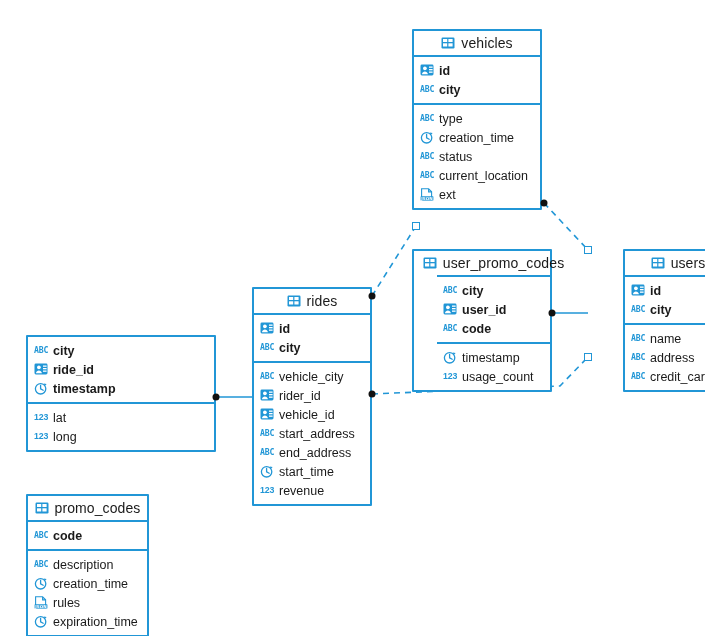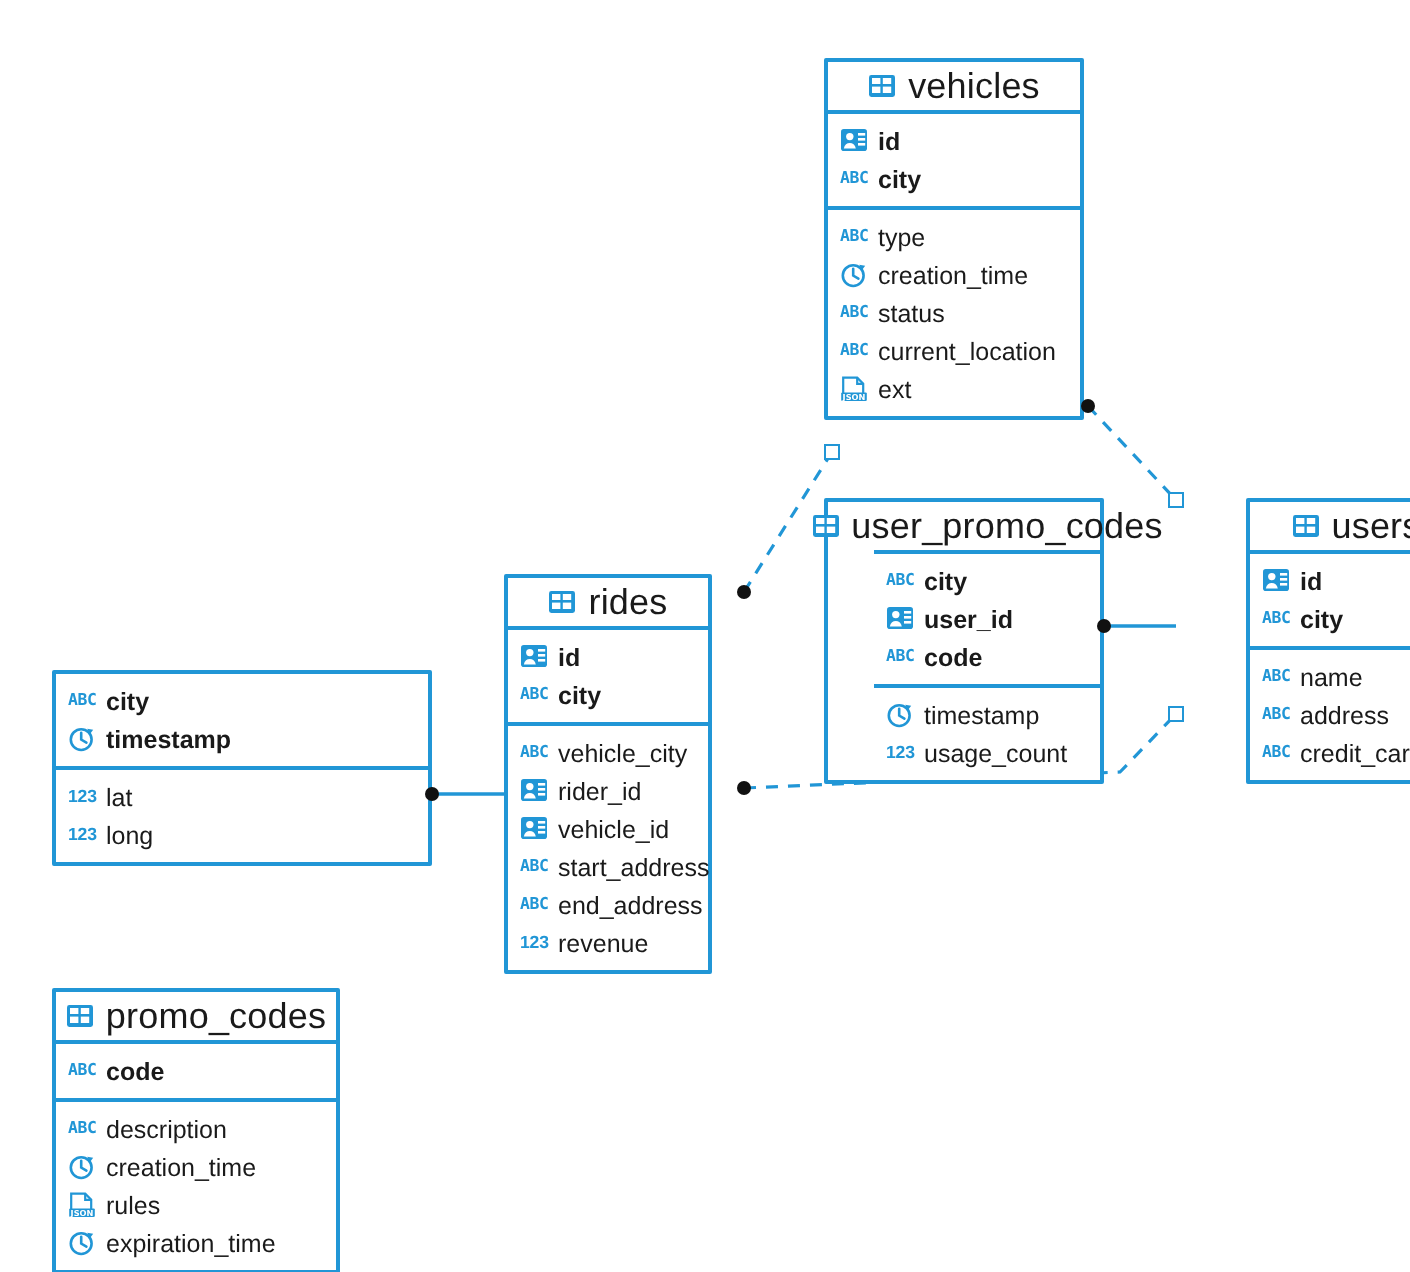--- a/index.html
+++ b/index.html
@@ -47,21 +47,21 @@
     display: flex;
     align-items: center;
     justify-content: center;
     gap: 6px;
     border-bottom: 2px solid #2196d6;
     padding: 0 6px;
     background: #ffffff;
   }
 
   .entity-title {
-    font-size: 18px;
+    font-size: 14px;
     color: #1a1a1a;
     letter-spacing: 0.1px;
     white-space: nowrap;
   }
 
   .field-group {
     box-sizing: border-box;
     padding: 4px 0 4px 0;
   }
 
@@ -336,21 +336,21 @@
         <div class="field">
           <span class="ico">
             <svg width="15" height="11" viewBox="0 0 15 11">
               <text x="0" y="8.6" font-family="DejaVu Sans Mono, monospace" font-size="8.2" font-weight="bold" fill="#2196d6" letter-spacing="-0.2">ABC</text>
             </svg>
           </span>
           <span class="field-label">credit_card</span>
         </div>
       </div>
     </div>
-    <div class="entity" style="left: 252px; top: 287px; width: 104px;">
+    <div class="entity" style="left: 252px; top: 287px; width: 120px;">
       <div class="entity-header">
         <span class="ico">
           <svg width="14" height="12" viewBox="0 0 14 12">
             <rect x="0.5" y="0.5" width="13" height="11" rx="1.2" fill="#2196d6"></rect>
             <rect x="2" y="2" width="4.2" height="3" fill="#ffffff"></rect>
             <rect x="7.4" y="2" width="4.2" height="3" fill="#ffffff"></rect>
             <rect x="2" y="6.3" width="4.2" height="3.2" fill="#ffffff"></rect>
             <rect x="7.4" y="6.3" width="4.2" height="3.2" fill="#ffffff"></rect>
           </svg>
         </span>
@@ -425,40 +425,63 @@
         <div class="field">
           <span class="ico">
             <svg width="15" height="11" viewBox="0 0 15 11">
               <text x="0" y="8.6" font-family="DejaVu Sans Mono, monospace" font-size="8.2" font-weight="bold" fill="#2196d6" letter-spacing="-0.2">ABC</text>
             </svg>
           </span>
           <span class="field-label">end_address</span>
         </div>
         <div class="field">
           <span class="ico">
+            <svg width="14" height="13" viewBox="0 0 14 13">
+              <circle cx="6.6" cy="6.8" r="5.2" fill="none" stroke="#2196d6" stroke-width="1.3"></circle>
+              <path d="M6.6 3.4 L6.6 6.8 L9.2 8.3" fill="none" stroke="#2196d6" stroke-width="1.3" stroke-linecap="round"></path>
+              <path d="M9.6 1.4 L12.6 1.9 L10.9 4.1 Z" fill="#2196d6"></path>
+            </svg>
+          </span>
+          <span class="field-label">start_time</span>
+        </div>
+        <div class="field">
+          <span class="ico">
             <svg width="15" height="11" viewBox="0 0 15 11">
               <text x="0" y="8.8" font-family="Liberation Sans, sans-serif" font-size="8.8" font-weight="bold" fill="#2196d6" letter-spacing="-0.1">123</text>
             </svg>
           </span>
           <span class="field-label">revenue</span>
         </div>
       </div>
     </div>
     <div class="entity" style="left: 26px; top: 335px; width: 190px;">
       <div class="field-group keys">
         <div class="field pk">
           <span class="ico">
             <svg width="15" height="11" viewBox="0 0 15 11">
               <text x="0" y="8.6" font-family="DejaVu Sans Mono, monospace" font-size="8.2" font-weight="bold" fill="#2196d6" letter-spacing="-0.2">ABC</text>
             </svg>
           </span>
           <span class="field-label">city</span>
         </div>
         <div class="field pk">
           <span class="ico">
+            <svg width="14" height="12" viewBox="0 0 14 12">
+              <rect x="0.5" y="0.5" width="13" height="11" rx="1.4" fill="#2196d6"></rect>
+              <circle cx="4.9" cy="4.3" r="1.85" fill="#ffffff"></circle>
+              <path d="M1.9 10.2c0.35-1.75 1.6-2.65 3.0-2.65s2.65 0.9 3.0 2.65z" fill="#ffffff"></path>
+              <rect x="9.0" y="2.5" width="3.6" height="1.3" fill="#ffffff"></rect>
+              <rect x="9.0" y="5.0" width="3.6" height="1.3" fill="#ffffff"></rect>
+              <rect x="9.0" y="7.5" width="3.6" height="1.3" fill="#ffffff"></rect>
+            </svg>
+          </span>
+          <span class="field-label">ride_id</span>
+        </div>
+        <div class="field pk">
+          <span class="ico">
             <svg width="14" height="13" viewBox="0 0 14 13">
               <circle cx="6.6" cy="6.8" r="5.2" fill="none" stroke="#2196d6" stroke-width="1.3"></circle>
               <path d="M6.6 3.4 L6.6 6.8 L9.2 8.3" fill="none" stroke="#2196d6" stroke-width="1.3" stroke-linecap="round"></path>
               <path d="M9.6 1.4 L12.6 1.9 L10.9 4.1 Z" fill="#2196d6"></path>
             </svg>
           </span>
           <span class="field-label">timestamp</span>
         </div>
       </div>
       <div class="field-group">
@@ -473,21 +496,21 @@
         <div class="field">
           <span class="ico">
             <svg width="15" height="11" viewBox="0 0 15 11">
               <text x="0" y="8.8" font-family="Liberation Sans, sans-serif" font-size="8.8" font-weight="bold" fill="#2196d6" letter-spacing="-0.1">123</text>
             </svg>
           </span>
           <span class="field-label">long</span>
         </div>
       </div>
     </div>
-    <div class="entity" style="left: 26px; top: 494px; width: 144px;">
+    <div class="entity" style="left: 26px; top: 494px; width: 123px;">
       <div class="entity-header">
         <span class="ico">
           <svg width="14" height="12" viewBox="0 0 14 12">
             <rect x="0.5" y="0.5" width="13" height="11" rx="1.2" fill="#2196d6"></rect>
             <rect x="2" y="2" width="4.2" height="3" fill="#ffffff"></rect>
             <rect x="7.4" y="2" width="4.2" height="3" fill="#ffffff"></rect>
             <rect x="2" y="6.3" width="4.2" height="3.2" fill="#ffffff"></rect>
             <rect x="7.4" y="6.3" width="4.2" height="3.2" fill="#ffffff"></rect>
           </svg>
         </span>

